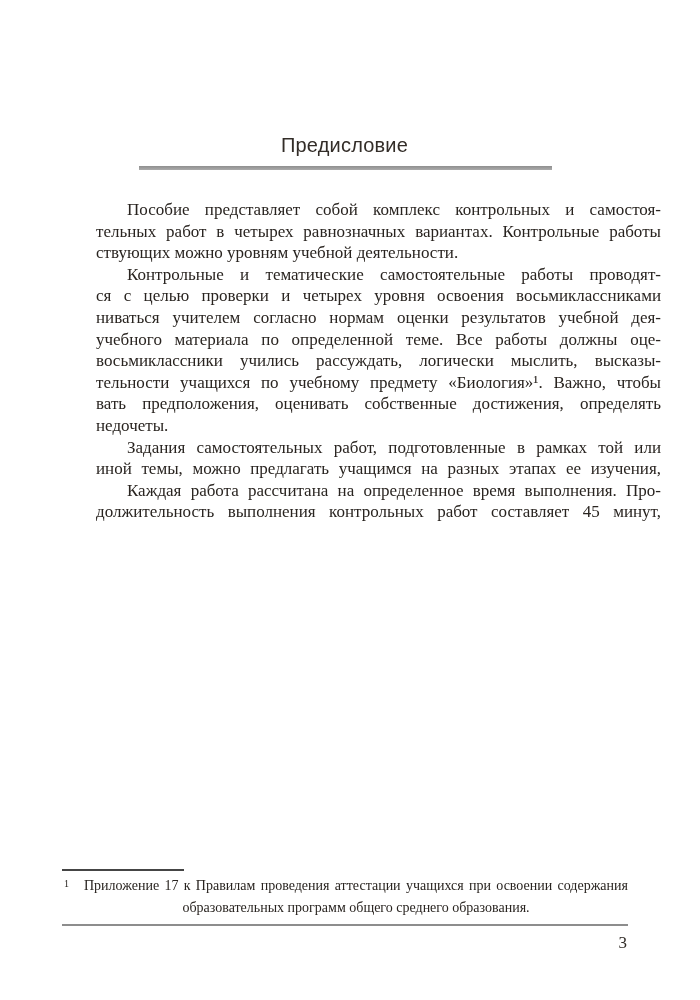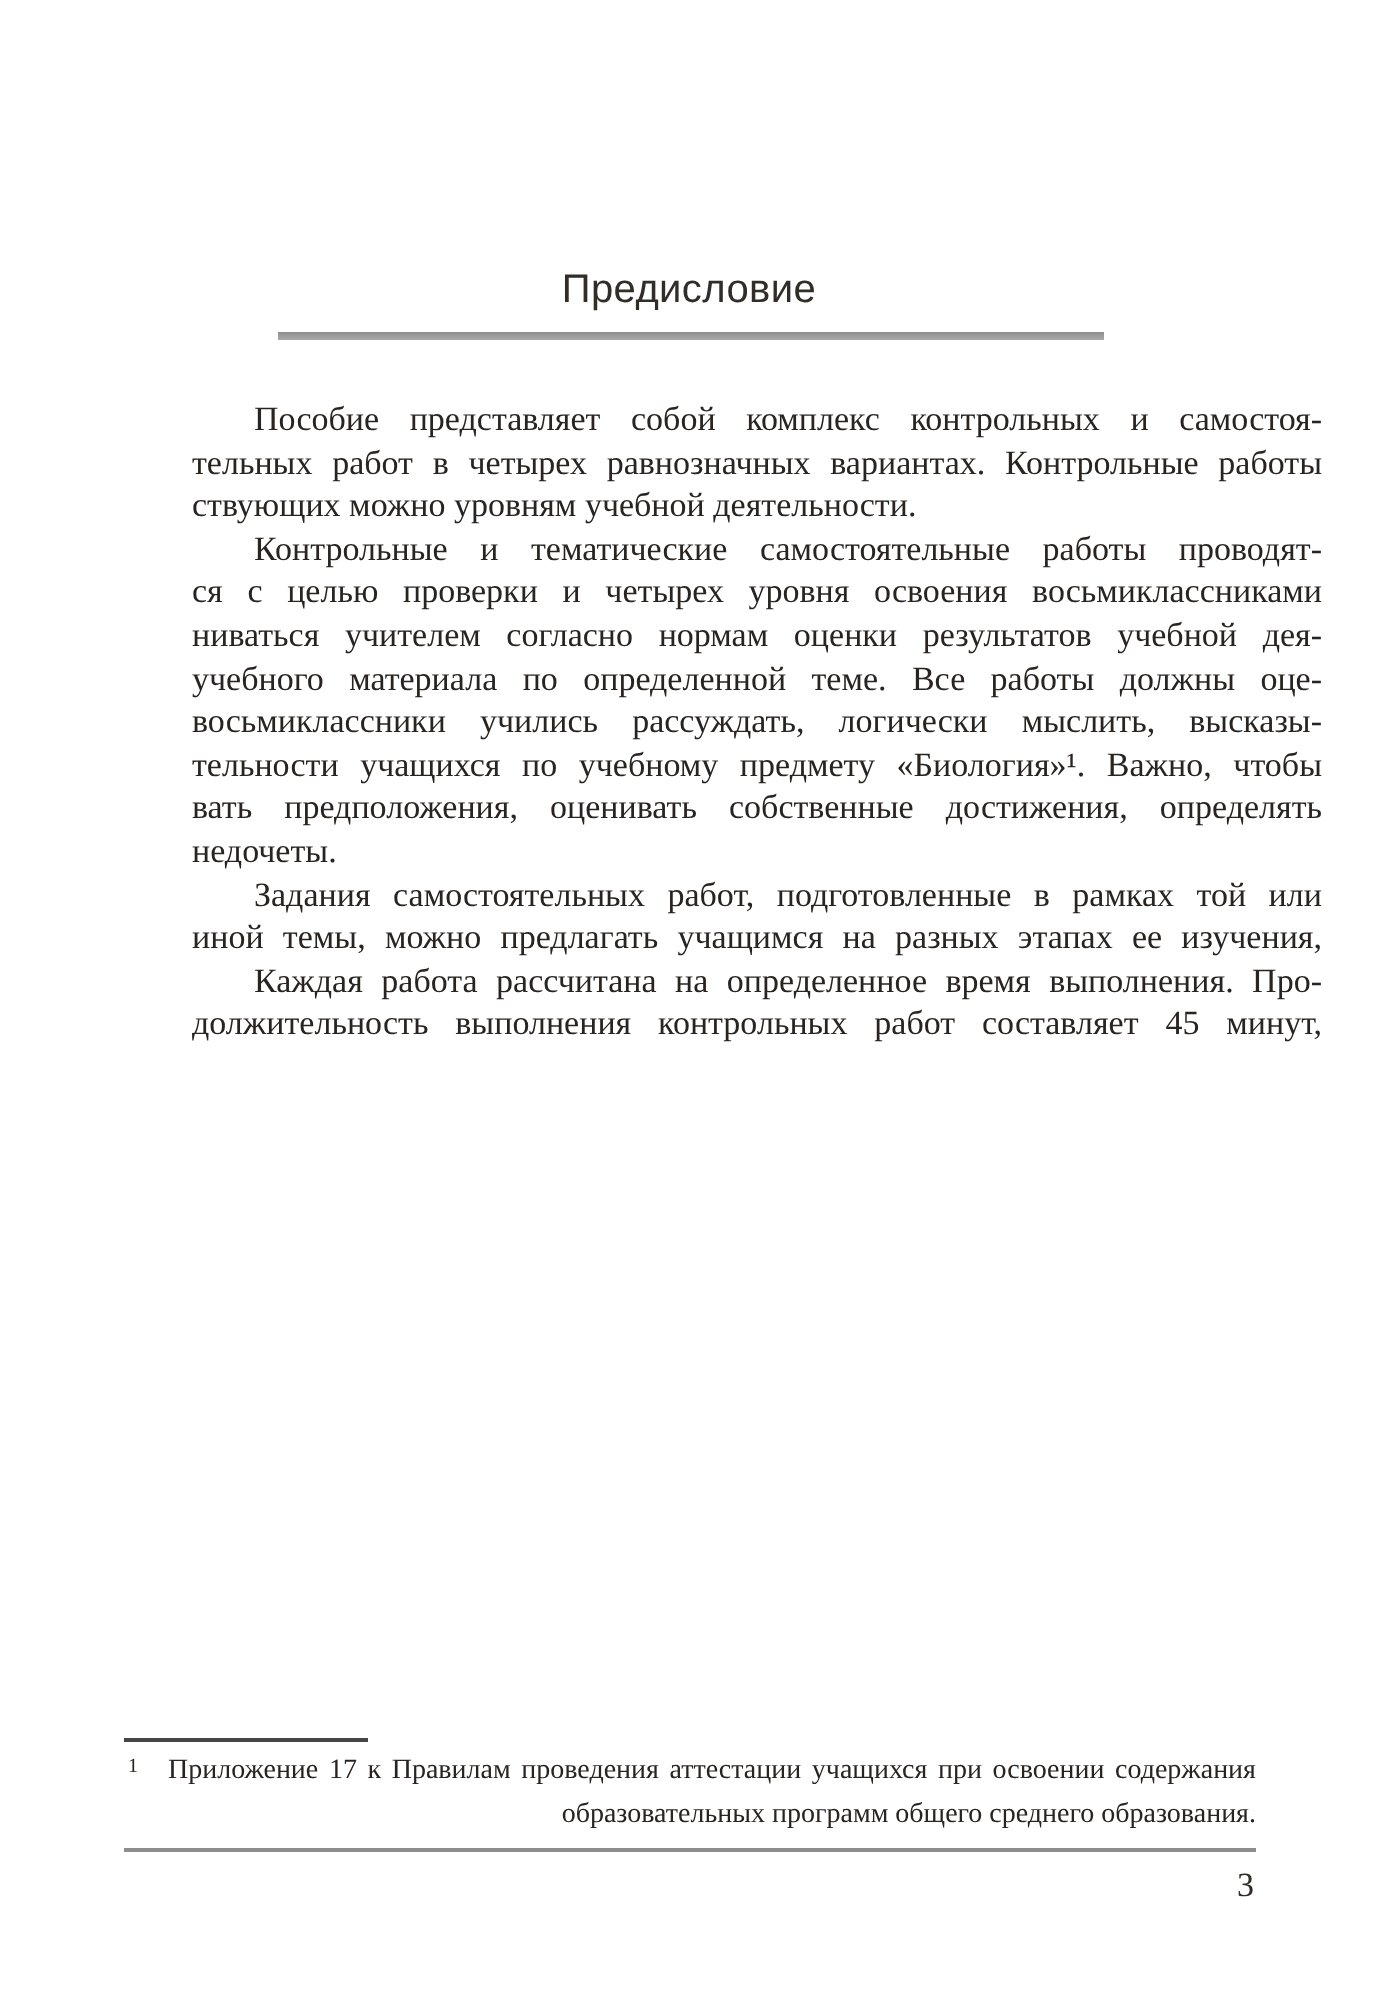--- a/index.html
+++ b/index.html
@@ -80,21 +80,21 @@
     position: relative;
   }
   .fn-marker {
     position: absolute;
     left: 2px;
     top: -2px;
     font-size: 10px;
   }
   .fn-line2 {
     padding-left: 22px;
-    text-align: right;
+    text-align: center;
   }
   .footer-rule {
     position: absolute;
     left: 62px;
     top: 924px;
     width: 566px;
     height: 2px;
     background: #8d8d8d;
   }
   .page-number {

